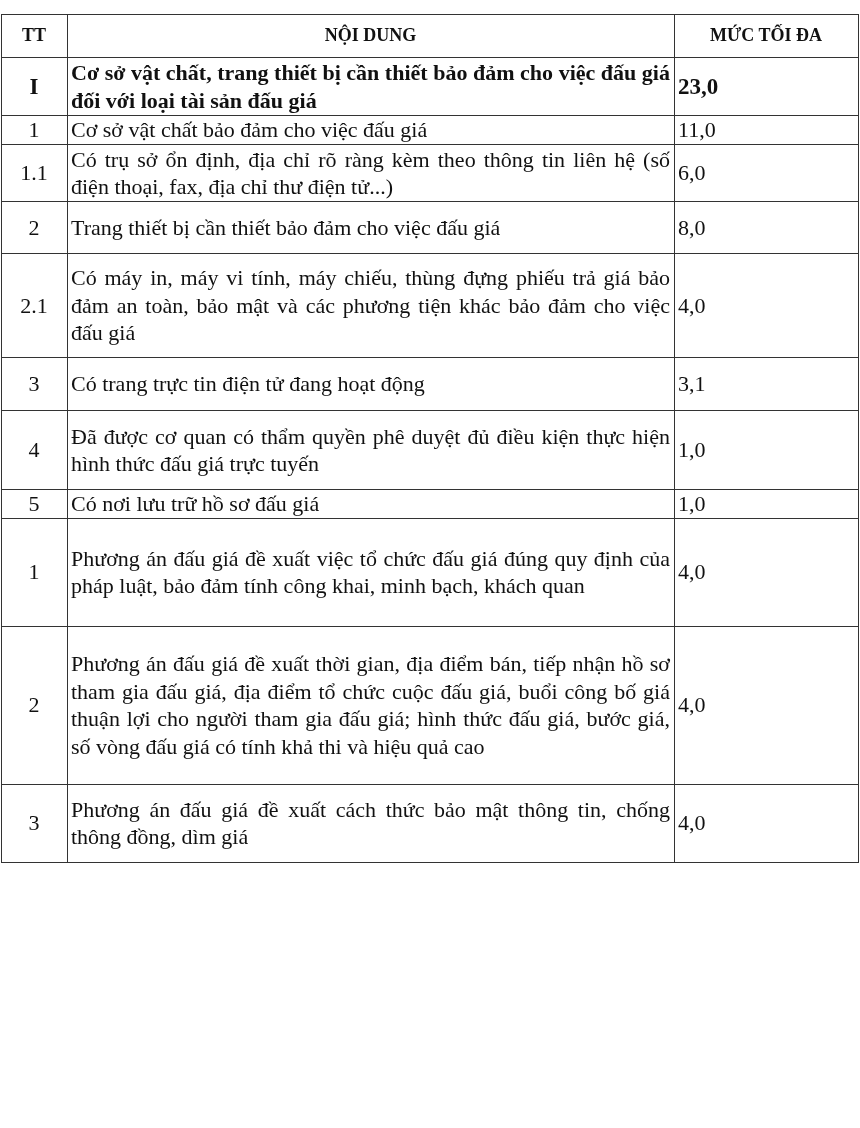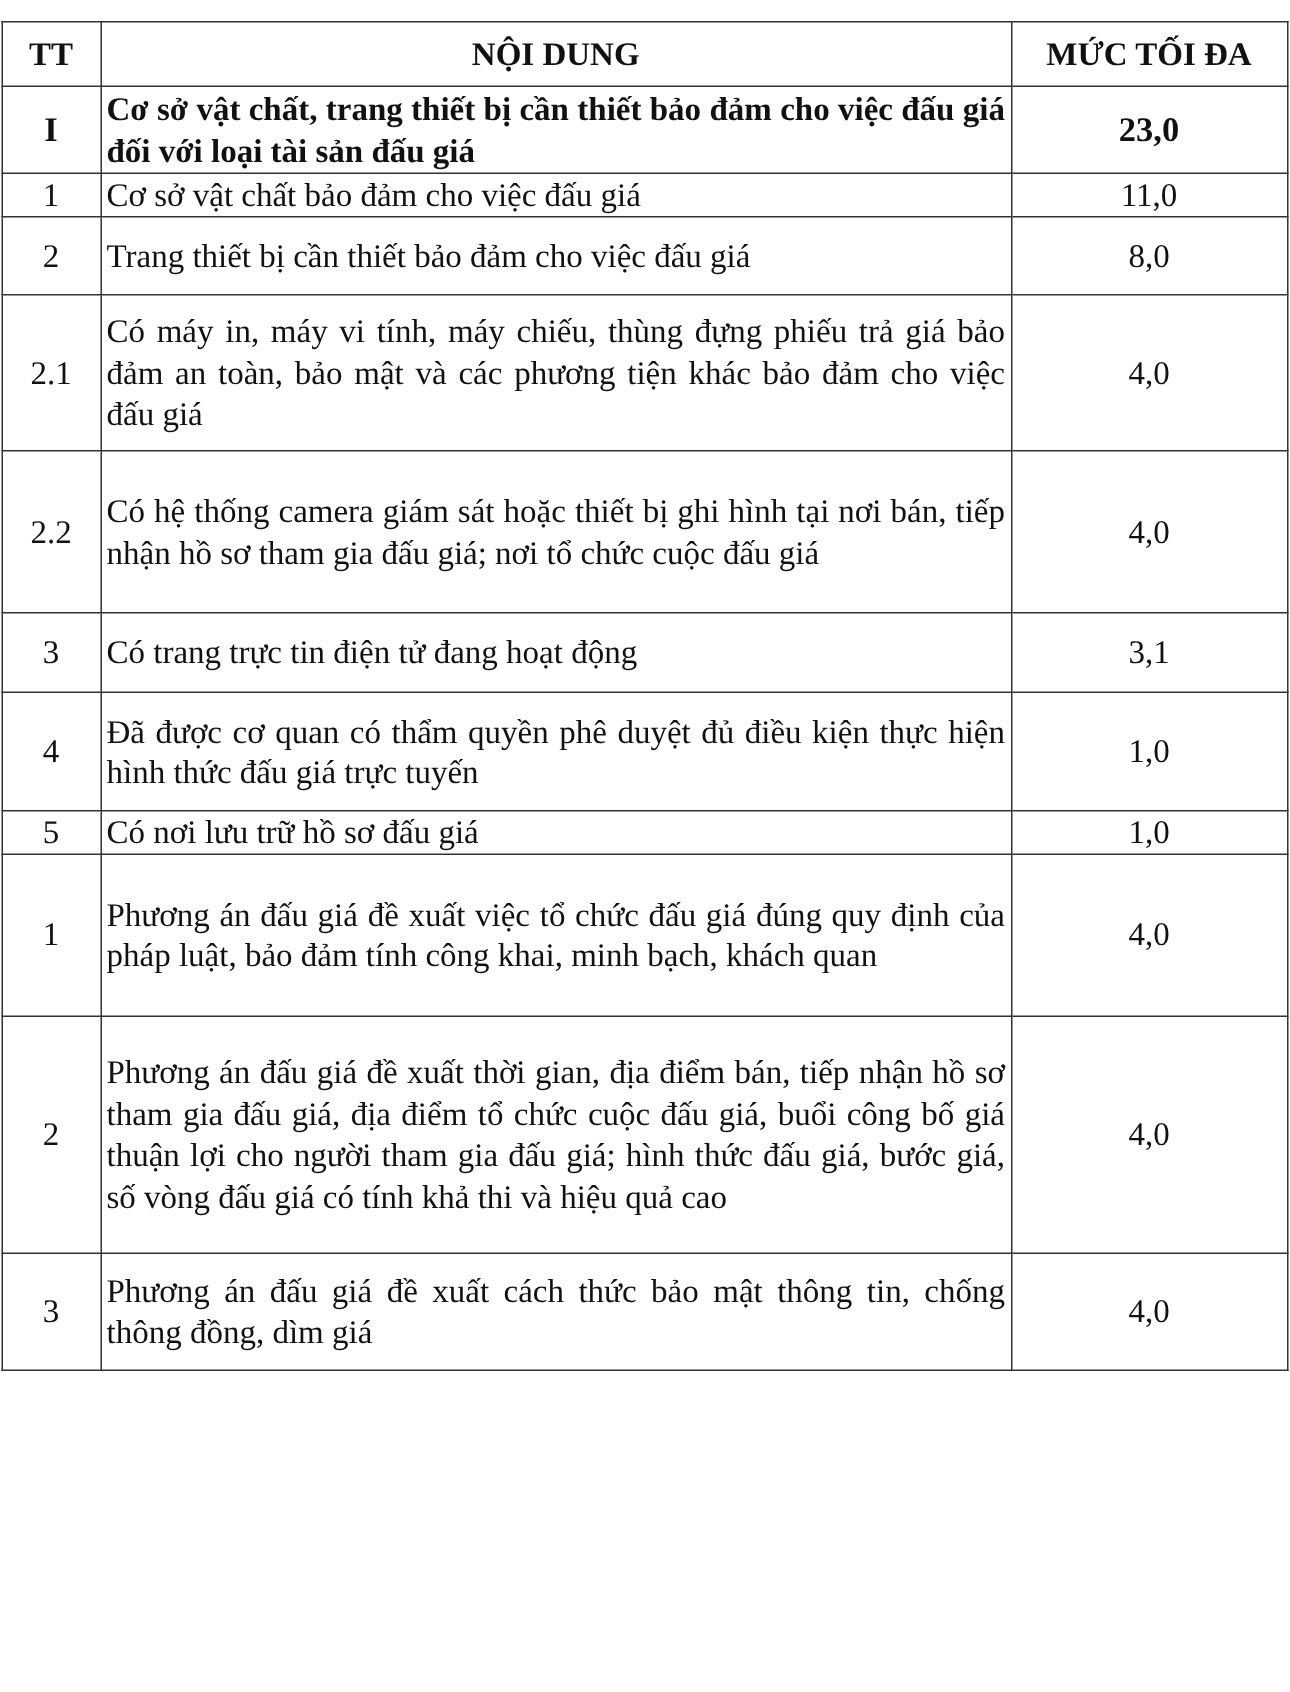--- a/index.html
+++ b/index.html
@@ -30,27 +30,27 @@
       padding: 0 4px 0 3px;
       vertical-align: middle;
     }
     col.c-tt { width: 66px; }
     col.c-content { width: 607px; }
     col.c-max { width: 184px; }
     th {
       font-weight: bold;
       text-align: center;
       height: 42px;
-      font-size: 22px;
+      font-size: 18px;
     }
     td.tt {
       text-align: center;
     }
     td.max {
-      text-align: center;
+      text-align: left;
     }
     td.content {
       text-align: justify;
       text-align-last: left;
       padding-left: 3px;
       padding-right: 3px;
     }
     tr.section td { font-weight: bold; }
     tr.section td.tt { font-size: 23px; }
     tr.section td.max { font-size: 23px; }
@@ -75,33 +75,33 @@
     <tr class="section" style="height:58px">
       <td class="tt">I</td>
       <td class="content">Cơ sở vật chất, trang thiết bị cần thiết bảo đảm cho việc đấu giá đối với loại tài sản đấu giá</td>
       <td class="max">23,0</td>
     </tr>
     <tr style="height:29px">
       <td class="tt">1</td>
       <td class="content">Cơ sở vật chất bảo đảm cho việc đấu giá</td>
       <td class="max">11,0</td>
     </tr>
+    <tr style="height:57px">
+      <td class="tt">1.1</td>
+      <td class="content">Có trụ sở ổn định, địa chỉ rõ ràng kèm theo thông tin liên hệ (số điện thoại, fax, địa chỉ thư điện tử...)</td>
+      <td class="max">6,0</td>
+    </tr>
     <tr style="height:52px">
       <td class="tt">2</td>
       <td class="content">Trang thiết bị cần thiết bảo đảm cho việc đấu giá</td>
       <td class="max">8,0</td>
     </tr>
     <tr style="height:104px">
       <td class="tt">2.1</td>
       <td class="content">Có máy in, máy vi tính, máy chiếu, thùng đựng phiếu trả giá bảo đảm an toàn, bảo mật và các phương tiện khác bảo đảm cho việc đấu giá</td>
-      <td class="max">4,0</td>
-    </tr>
-    <tr style="height:108px">
-      <td class="tt">2.2</td>
-      <td class="content">Có hệ thống camera giám sát hoặc thiết bị ghi hình tại nơi bán, tiếp nhận hồ sơ tham gia đấu giá; nơi tổ chức cuộc đấu giá</td>
       <td class="max">4,0</td>
     </tr>
     <tr style="height:53px">
       <td class="tt">3</td>
       <td class="content">Có trang trực tin điện tử đang hoạt động</td>
       <td class="max">3,1</td>
     </tr>
     <tr style="height:79px">
       <td class="tt">4</td>
       <td class="content">Đã được cơ quan có thẩm quyền phê duyệt đủ điều kiện thực hiện hình thức đấu giá trực tuyến</td>

